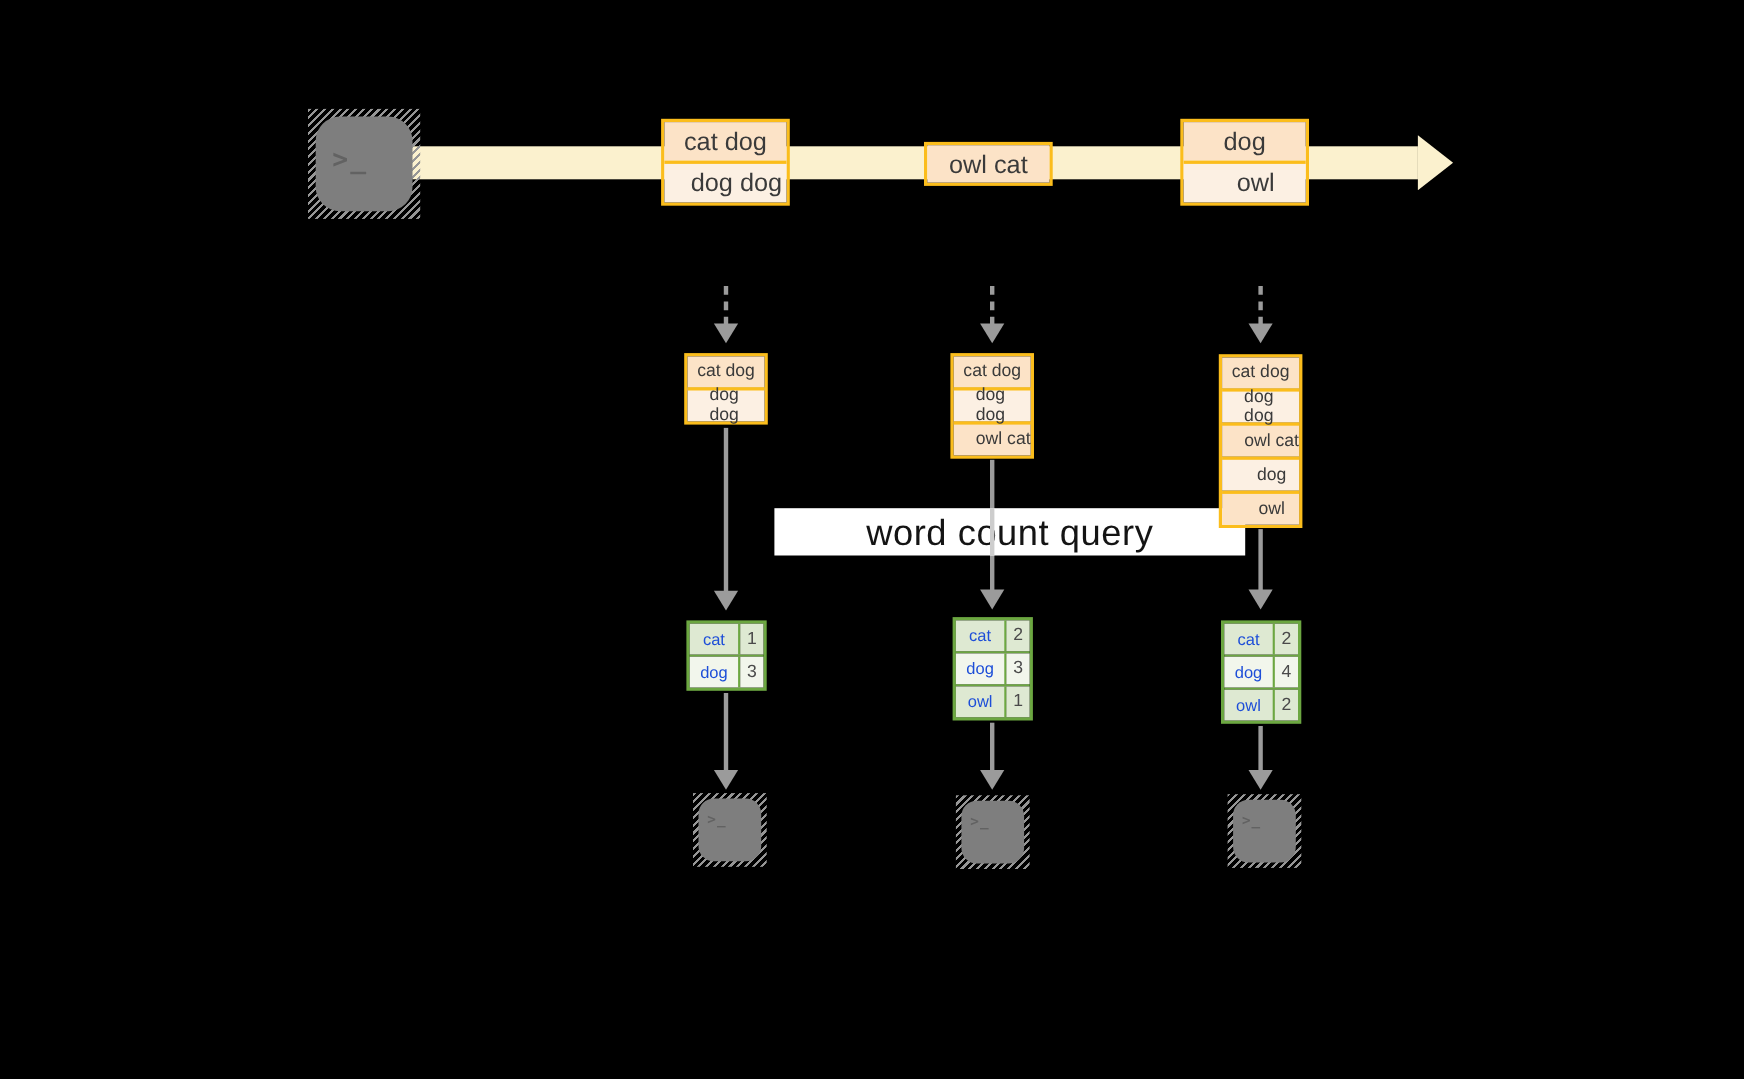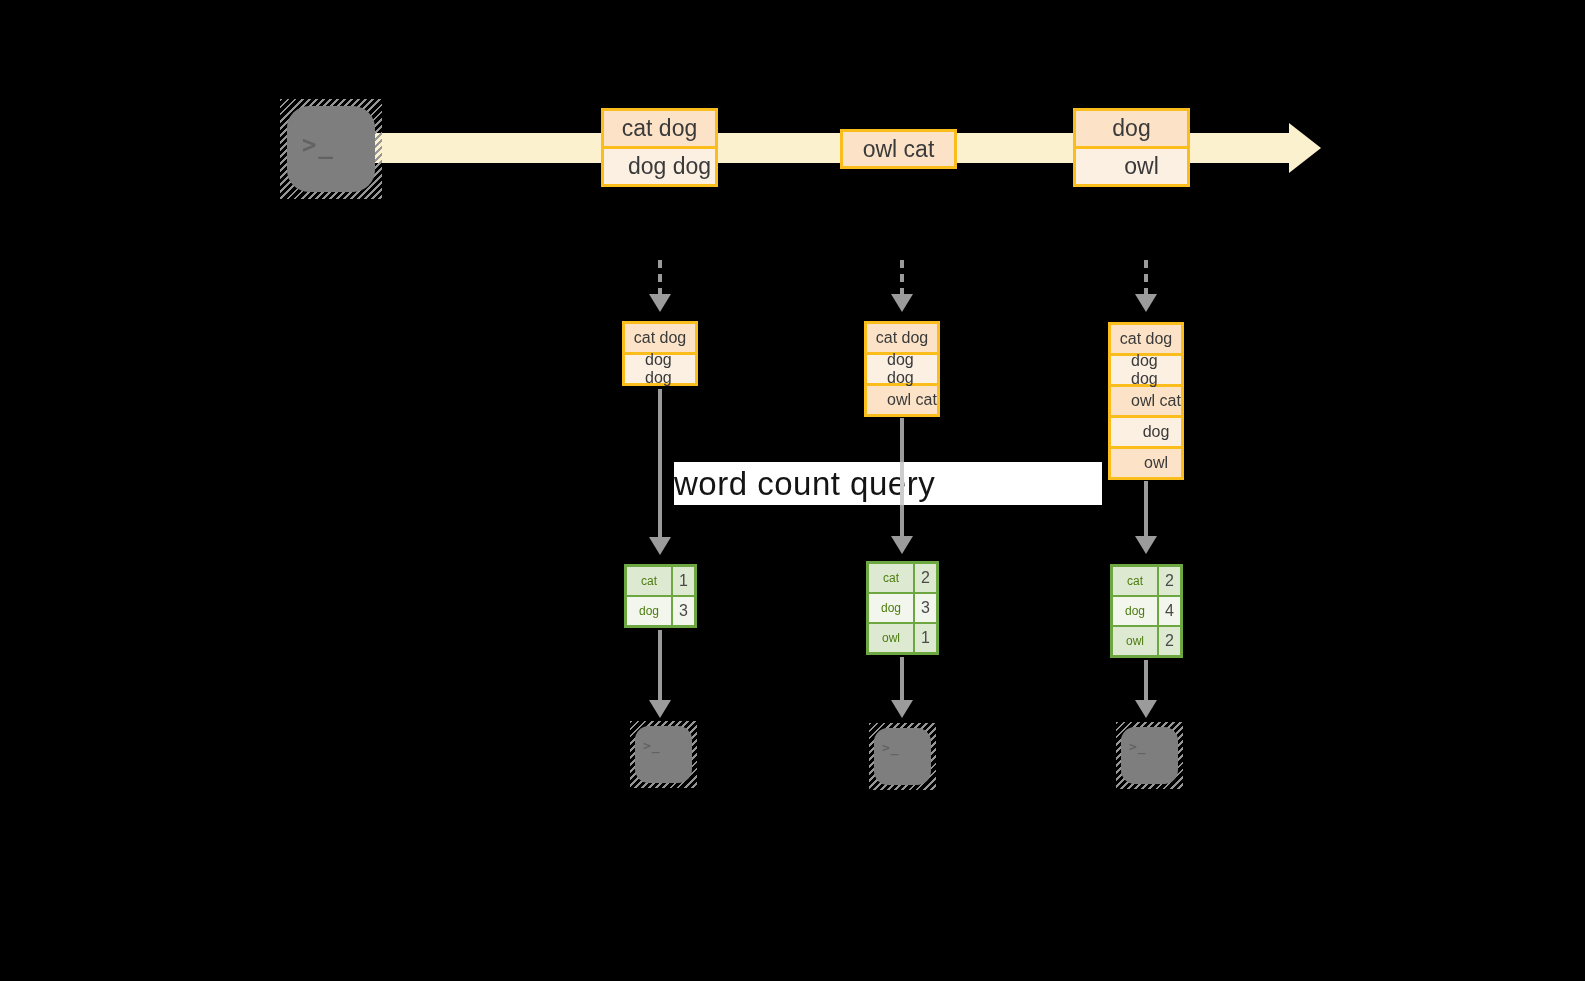--- a/index.html
+++ b/index.html
@@ -37,31 +37,31 @@
   #s2{left:864px;top:321px;width:76px;}
   #s3{left:1108px;top:322px;width:76px;}
 
   
   .vline{position:absolute;width:4px;background:var(--arrow);}
   .vdash{position:absolute;width:0;border-left:4px dashed var(--arrow);}
   .vhead{position:absolute;width:0;height:0;
     border-left:11px solid transparent;border-right:11px solid transparent;border-top:18px solid var(--arrow);}
 
   
-  .query-band{position:absolute;left:674px;top:462px;width:428px;height:43px;background:#ffffff;
-    display:flex;align-items:center;justify-content:flex-start;}
+  .query-band{position:absolute;left:704px;top:462px;width:428px;height:43px;background:#ffffff;
+    display:flex;align-items:center;justify-content:center;}
   .query-band .label{font-size:33px;font-weight:300;color:#141414;letter-spacing:0.5px;}
   .band-cross{position:absolute;left:900px;top:462px;width:4px;height:43px;background:#CDCDCD;}
 
   
   .gtable{position:absolute;box-sizing:border-box;border:3px solid var(--green);}
   .grow{display:flex;}
   .grow + .grow{border-top:2px solid var(--green);}
   .gword{width:44px;height:28px;border-right:2px solid var(--green);
-    display:flex;align-items:center;justify-content:center;font-size:12px;color:#4d7c0f;}
+    display:flex;align-items:center;justify-content:center;font-size:15px;color:#1d4ed8;}
   .gcount{width:21px;height:28px;display:flex;align-items:center;justify-content:center;font-size:16px;color:#4A4A4A;}
   .ga{background:var(--gfill-dark);} .gb{background:var(--gfill-light);}
   #g1{left:624px;top:564px;} #g2{left:866px;top:561px;} #g3{left:1110px;top:564px;}
 
   
   .term{position:absolute;}
   .term .hatch{position:absolute;left:0;top:0;right:0;bottom:0;
     background:repeating-linear-gradient(135deg,#969696 0 2px,rgba(0,0,0,0) 2px 5px);}
   .term .tbody{position:absolute;background:#7E7E7E;}
   .term .glyph{position:absolute;font-family:"DejaVu Sans Mono", monospace;font-weight:bold;color:#626262;letter-spacing:2px;}

